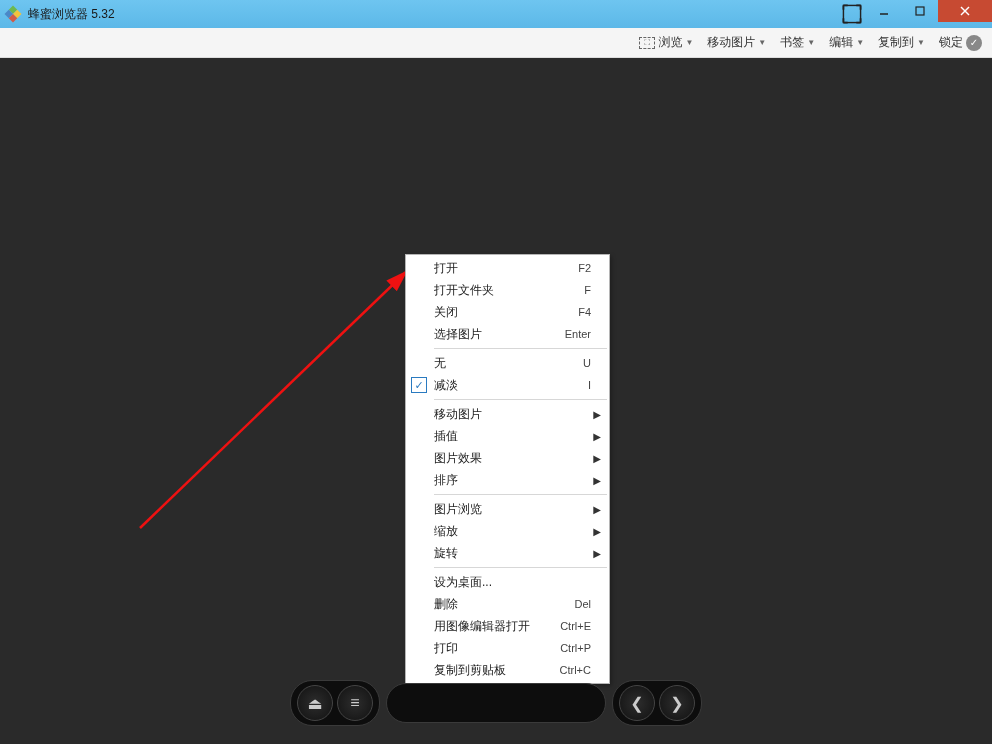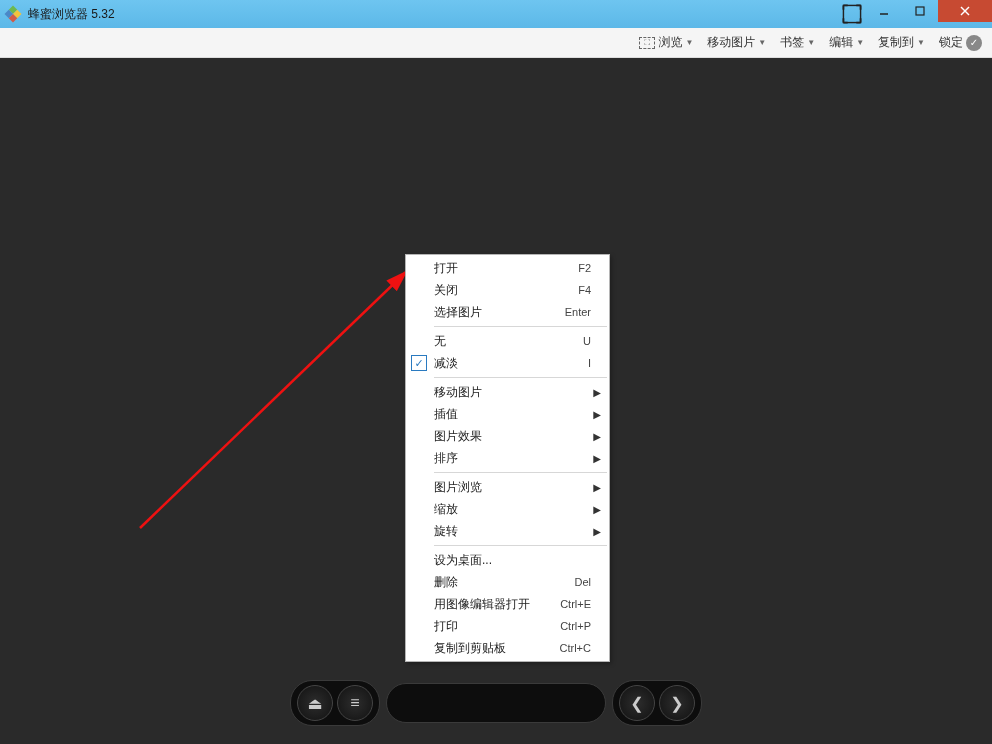--- a/index.html
+++ b/index.html
@@ -123,20 +123,24 @@
       </defs>
     <line x1="10" y1="270" x2="276" y2="14" stroke="#e11" stroke-width="2.5" marker-end="url(#ah)"></line>
   </svg>
 
   <div class="context-menu" id="ctx">
       <div class="menu-row">
         <span class="menu-label">打开</span>
         <span class="menu-shortcut">F2</span>
       </div>
       <div class="menu-row">
+        <span class="menu-label">打开文件夹</span>
+        <span class="menu-shortcut">F</span>
+      </div>
+      <div class="menu-row">
         <span class="menu-label">关闭</span>
         <span class="menu-shortcut">F4</span>
       </div>
       <div class="menu-row">
         <span class="menu-label">选择图片</span>
         <span class="menu-shortcut">Enter</span>
       </div>
       <div class="menu-sep"></div>
       <div class="menu-row">
         <span class="menu-label">无</span>

